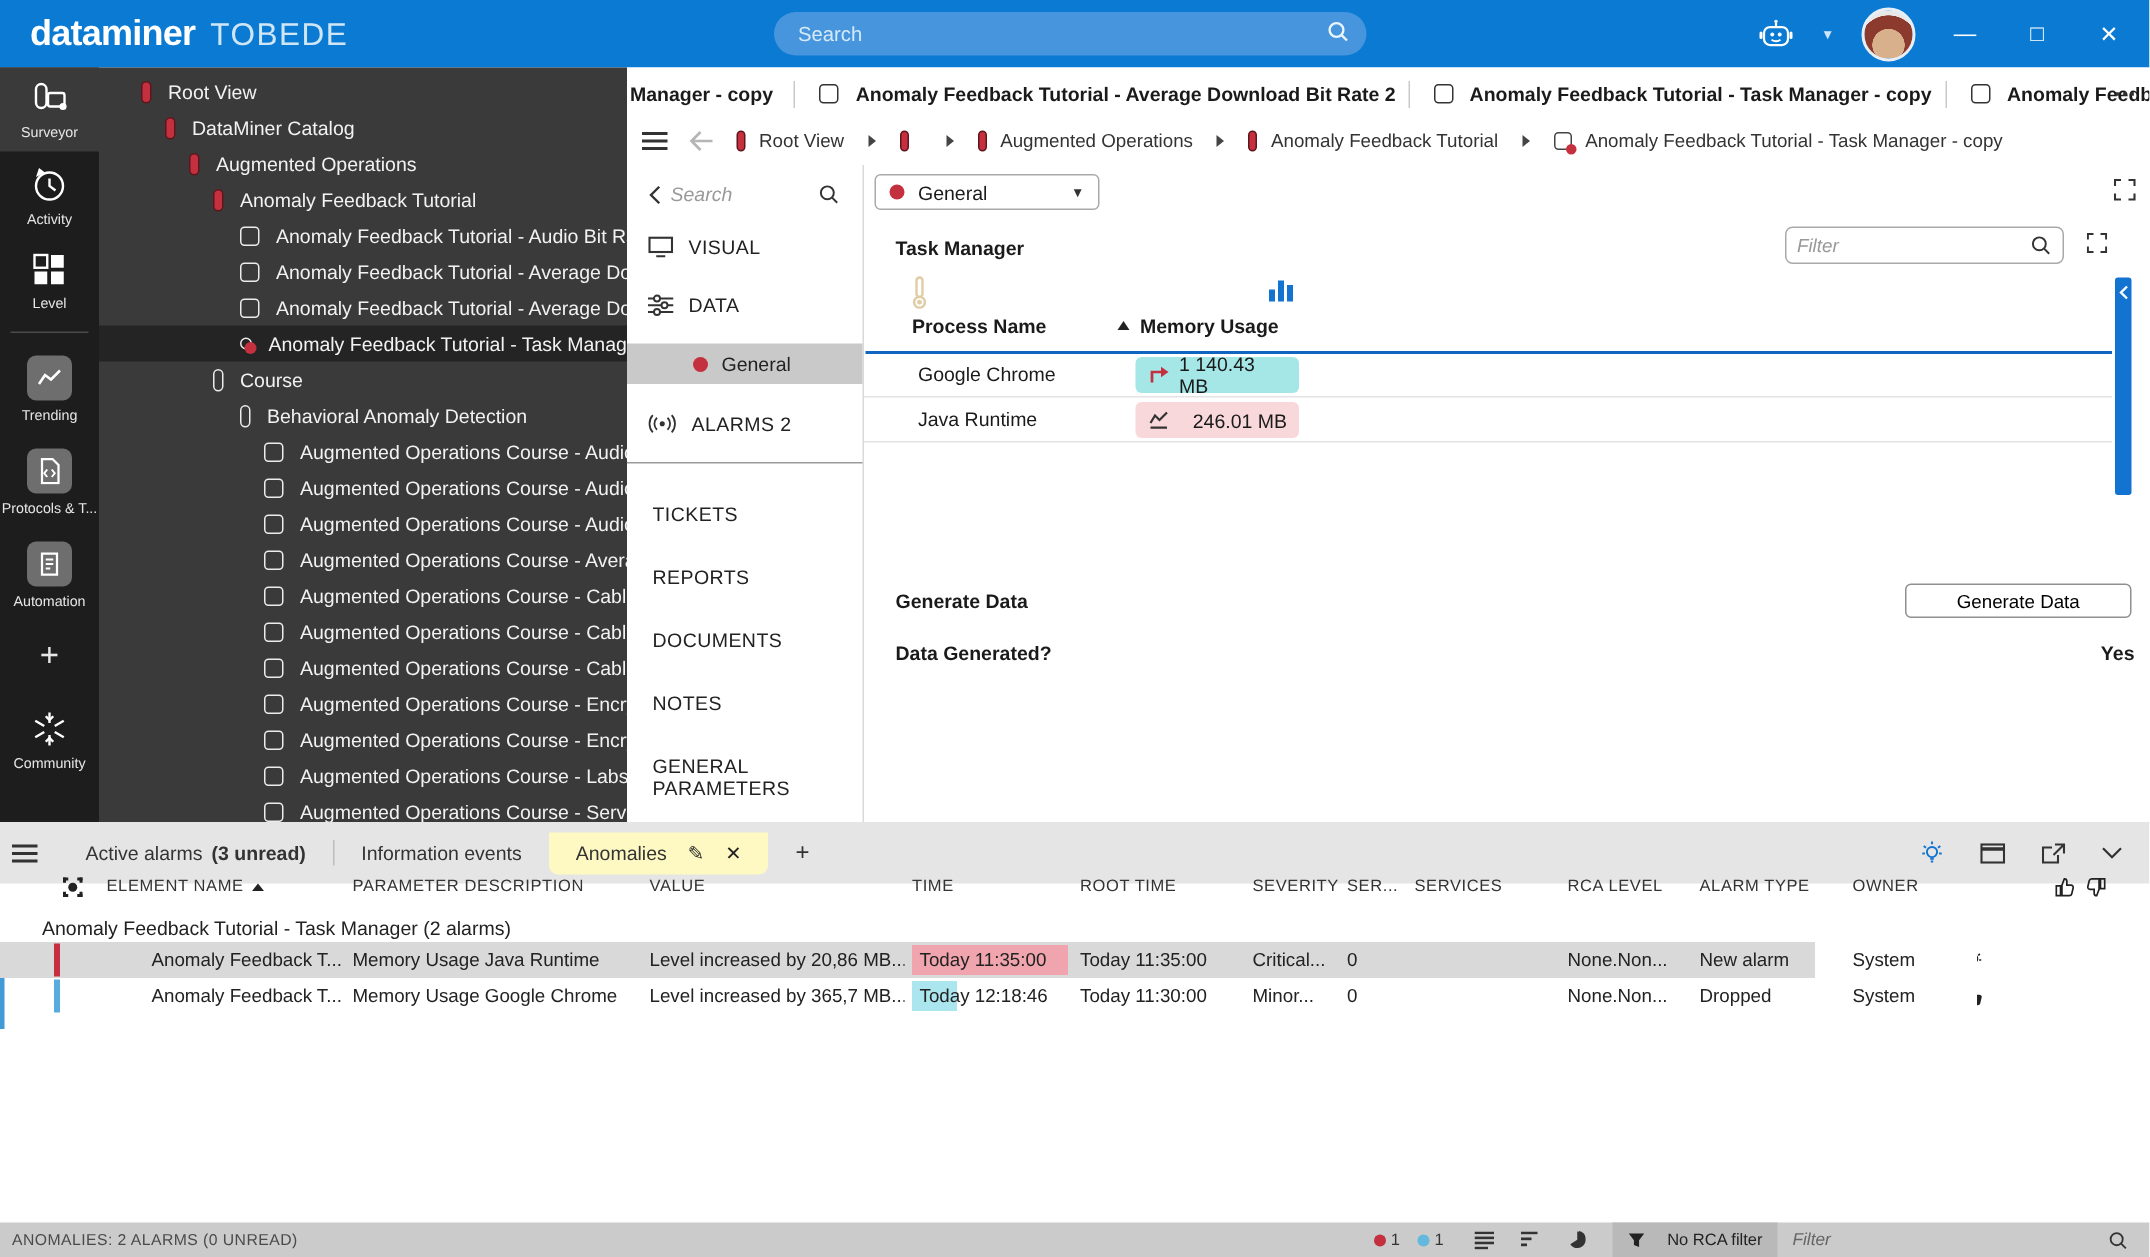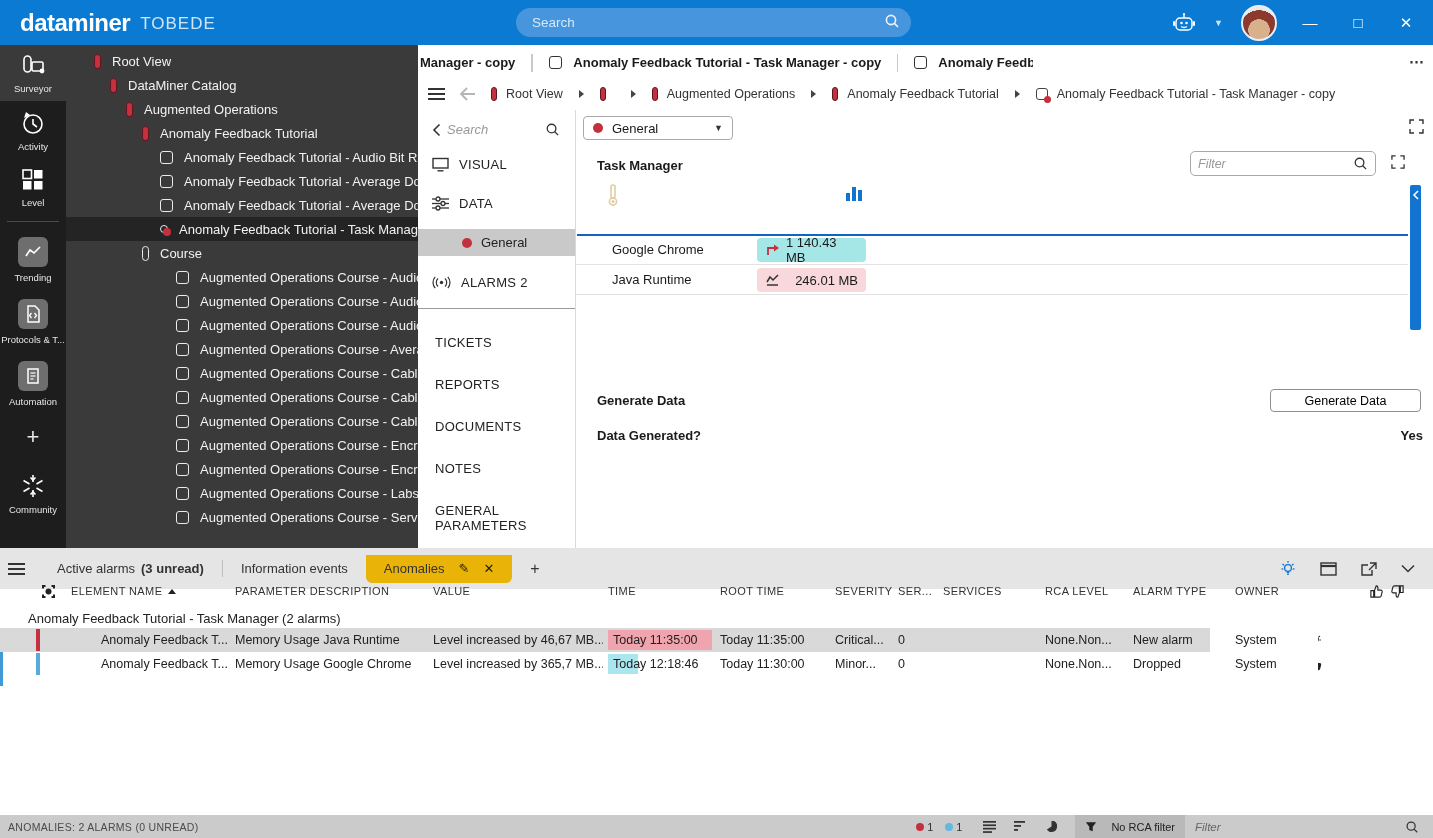--- a/index.html
+++ b/index.html
@@ -3,21 +3,21 @@
 <meta charset="utf-8">
 <style>
   * { margin:0; padding:0; box-sizing:border-box; }
   html,body { width:1433px; height:838px; overflow:hidden; }
   body { font-family:"Liberation Sans", sans-serif; background:#fff; color:#1a1a1a; }
   #app { position:relative; width:1433px; height:838px; overflow:hidden; }
 
   
   .topbar { position:absolute; left:0; top:0; width:1433px; height:45px; background:#0b7ad2; display:flex; align-items:center; }
   .logo { margin-left:20px; color:#fff; font-size:24px; font-weight:bold; letter-spacing:-0.5px; }
-  .sysname { color:#cfe6f7; font-size:17px; margin-left:10px; letter-spacing:1px; margin-top:3px; }
+  .sysname { color:#cfe6f7; font-size:21px; margin-left:10px; letter-spacing:1px; margin-top:3px; }
   .top-search { position:absolute; left:516px; top:8px; width:395px; height:29px; background:#4795dc; border:none; border-radius:15px; padding:0 34px 0 16px; color:#eaf4fc; font-size:13.5px; outline:none; }
   .top-search::placeholder { color:#d5e9f9; opacity:1; }
   .top-search-mag { position:absolute; left:884px; top:13px; }
   .top-right { position:absolute; right:0; top:0; height:45px; display:flex; align-items:center; gap:18px; padding-right:12px; }
   .bot-caret { color:#cfe6f7; font-size:9px; }
   .avatar { width:36px; height:36px; border-radius:50%; background:radial-gradient(circle at 50% 72%, #d9b08c 0 38%, #8c3a2e 39% 70%, #e8e8e8 71%); border:2px solid #e8eef5; }
   .winbtn { color:#fff; font-size:15px; width:30px; text-align:center; }
 
   
   .rail { position:absolute; left:0; top:45px; width:66px; height:503px; background:#1d1d1d; display:flex; flex-direction:column; align-items:center; }
@@ -92,21 +92,21 @@
   .side-strip { position:absolute; left:834px; top:75px; width:11px; height:145px; background:#1273d0; border-radius:2px; }
   .side-strip svg { position:absolute; left:2px; top:5px; }
   .gen-row-label { position:absolute; left:21px; font-size:13px; font-weight:bold; }
   .gen-btn { position:absolute; left:694px; top:279px; width:151px; height:23px; background:#fff; border:1px solid #8f8f8f; border-radius:4px; font-size:12.5px; display:flex; align-items:center; justify-content:center; }
   .yes-val { position:absolute; right:10px; top:318px; font-size:13px; font-weight:bold; }
 
   
   .bottom { position:absolute; left:0; top:548px; width:1433px; height:267px; background:#fff; }
   .btabbar { position:absolute; left:0; top:0; width:1433px; height:41px; background:#e5e5e5; display:flex; align-items:center; font-size:13px; color:#333; }
   .btab { height:28px; display:flex; align-items:center; gap:6px; padding:0 18px; white-space:nowrap; }
-  .btab.active { background:#eab308; border-radius:0 0 6px 6px; }
+  .btab.active { background:#fef9c3; border-radius:0 0 6px 6px; }
   .btab .bold { font-weight:bold; }
   .btabdiv { width:1px; height:17px; background:#bdbdbd; }
   .btab-icon { margin-left:8px; font-size:13px; color:#222; }
   .btabbar-right { margin-left:auto; display:flex; align-items:center; gap:24px; padding-right:18px; }
 
   .agrid { display:grid; grid-template-columns:30px 164px 198px 175px 112px 115px 63px 45px 102px 88px 102px 88px 1fr; padding-left:36px; align-items:center; }
   .ahead { position:absolute; left:0; top:30px; width:1433px; height:26px; font-size:11px; color:#333; letter-spacing:0.4px; }
   .ahead > div { padding-left:5px; display:flex; align-items:center; gap:6px; }
   .asort { width:0; height:0; border-bottom:5px solid #222; border-left:4px solid transparent; border-right:4px solid transparent; }
   .agroup { position:absolute; left:0; top:58px; width:1433px; height:24px; display:flex; align-items:center; padding-left:28px; font-size:13px; color:#222; }
@@ -278,20 +278,24 @@
         <span>Anomaly Feedback Tutorial - Average Downlo</span>
       </div>
   <div class="titem sel" style="padding-left:94px">
         <span class="ic-sq dot"></span>
         <span>Anomaly Feedback Tutorial - Task Manager</span>
       </div>
   <div class="titem" style="padding-left:76px">
         <span class="ic-vpillo"></span>
         <span>Course</span>
       </div>
+  <div class="titem" style="padding-left:94px">
+        <span class="ic-vpillo"></span>
+        <span>Behavioral Anomaly Detection</span>
+      </div>
   <div class="titem" style="padding-left:110px">
         <span class="ic-sq"></span>
         <span>Augmented Operations Course - Audio bit</span>
       </div>
   <div class="titem" style="padding-left:110px">
         <span class="ic-sq"></span>
         <span>Augmented Operations Course - Audio bit</span>
       </div>
   <div class="titem" style="padding-left:110px">
         <span class="ic-sq"></span>
@@ -330,20 +334,24 @@
         <span>Augmented Operations Course - Server Mo</span>
       </div>
 </div>
 
 <div class="card">
   <div class="tabstrip">
     <div class="cardtab">
           <span>Manager - copy</span>
         </div>
     <div class="tabdiv"></div>
+    <div class="cardtab">
+          <span class="tab-sq"></span>
+          <span>Anomaly Feedback Tutorial - Average Download Bit Rate 2</span>
+        </div>
     <div class="tabdiv"></div>
     <div class="cardtab">
           <span class="tab-sq"></span>
           <span>Anomaly Feedback Tutorial - Task Manager - copy</span>
         </div>
     <div class="tabdiv"></div>
     <div class="cardtab" style="max-width:135px">
           <span class="tab-sq"></span>
           <span>Anomaly Feedbacl</span>
         </div>
@@ -496,20 +504,25 @@
               <rect x="4" y="1" width="4" height="13" rx="2" fill="none" stroke="#e0cda4" stroke-width="1.6"></rect>
               <circle cx="6" cy="17.5" r="3.6" fill="none" stroke="#e0cda4" stroke-width="1.6"></circle>
               <circle cx="6" cy="17.5" r="1.6" fill="#e0cda4"></circle>
             </svg>
           </span>
       <span class="barchart">
             <i style="height:8px"></i>
             <i style="height:14px"></i>
             <i style="height:11px"></i>
           </span>
+    </div>
+    <div class="tbl-head">
+      <span class="c1">Process Name</span>
+      <span class="sort"></span>
+      <span class="c2">Memory Usage</span>
     </div>
     <div class="tbl-rule"></div>
 
     <div class="prow" style="top:126px">
       <span class="pname">Google Chrome</span>
       <span class="pcell" style="background:#a5e6e6">
         <span>
               <svg width="15" height="14" viewBox="0 0 15 14">
                 <path d="M3 12 V5 h7" fill="none" stroke="#c4303e" stroke-width="1.8"></path>
                 <path d="M9 1.5 L14 5 9 8.5z" fill="#c4303e"></path>
@@ -646,21 +659,21 @@
   </div>
 
   <div class="agroup">Anomaly Feedback Tutorial - Task Manager (2 alarms)</div>
   <div class="group-edge"></div>
 
   <div class="arow sel agrid" style="top:80px">
     <span class="sev-bar red"></span>
     <div></div>
     <div class="el">Anomaly Feedback T...</div>
     <div>Memory Usage Java Runtime</div>
-    <div>Level increased by 46,67 MB...</div>
+    <div>Level increased by 20,86 MB...</div>
     <div><span class="time-pill" style="background:#f0a4ad">Today 11:35:00</span></div>
     <div>Today 11:35:00</div>
     <div>Critical...</div>
     <div>0</div>
     <div></div>
     <div>None.Non...</div>
     <div>New alarm</div>
     <div>System</div>
     <div class="fbicons">
       <span>

